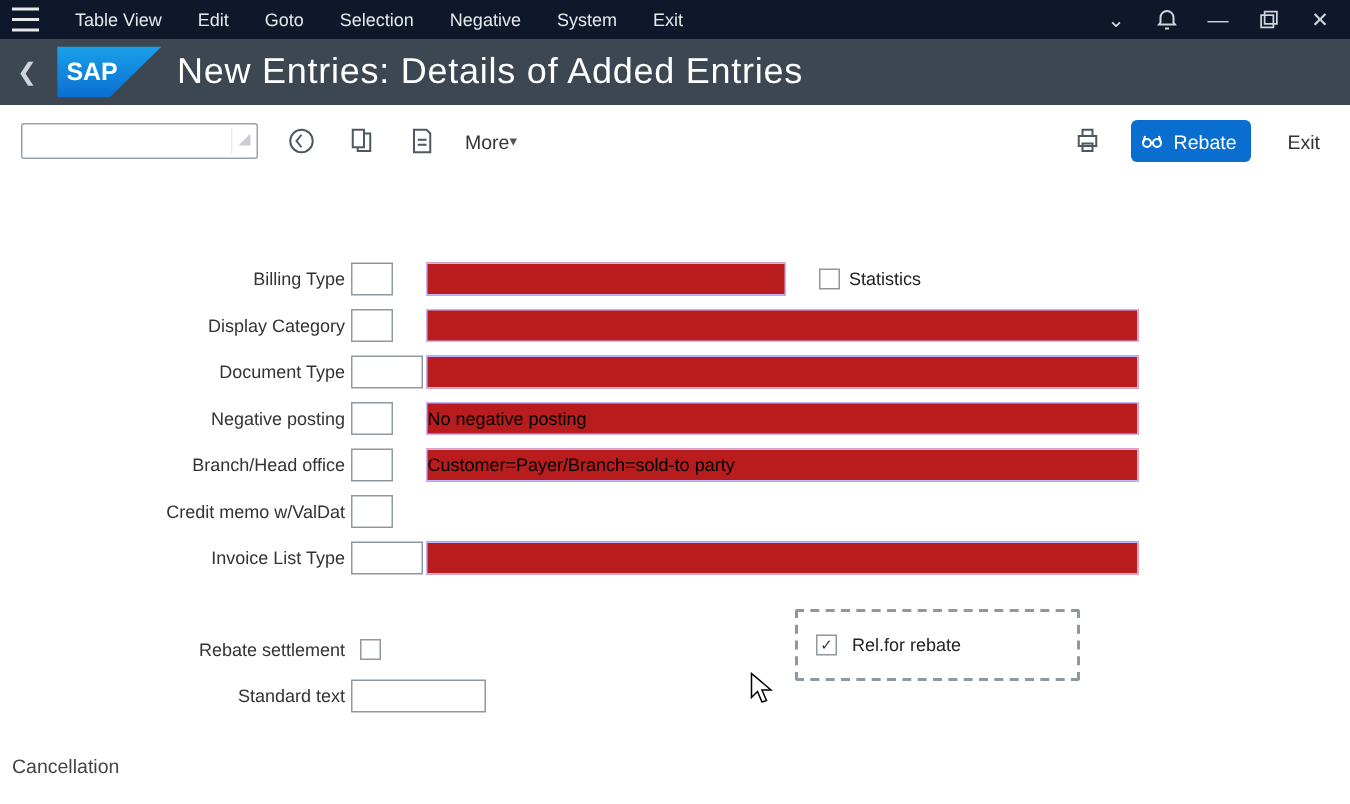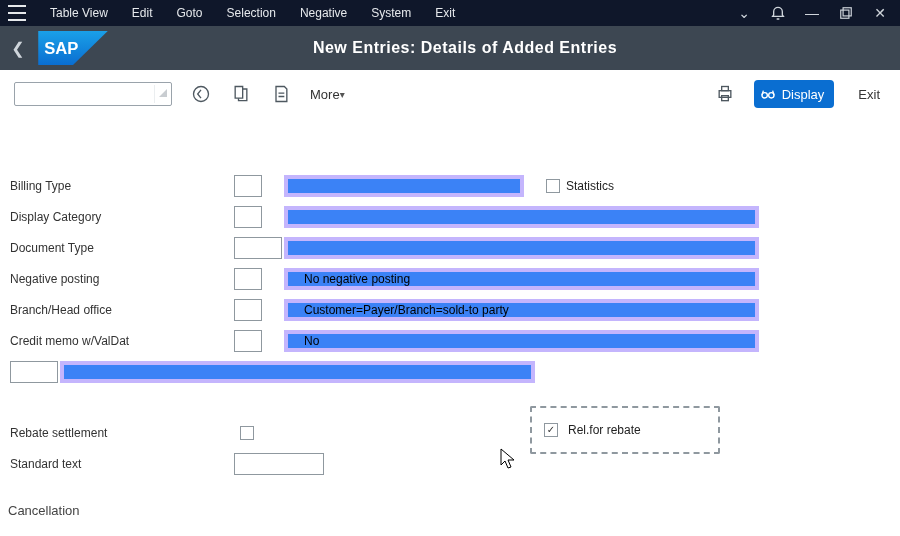--- a/index.html
+++ b/index.html
@@ -7,39 +7,39 @@
   .menubar { height: 26px; background: #0f172a; display: flex; align-items: center; padding: 0 8px; color: #e6e9ec; gap: 4px; }
   .menubar .hamburger { width: 20px; height: 16px; display: inline-flex; flex-direction: column; justify-content: space-between; margin-right: 8px; cursor: pointer; }
   .menubar .hamburger span { height: 2px; background: #e6e9ec; width: 18px; display: block; }
   .menubar .menu-item { padding: 4px 10px; font-size: 12px; cursor: pointer; white-space: nowrap; }
   .menubar .spacer { flex: 1; }
   .menubar .sys-icon { width: 24px; height: 18px; display: inline-flex; align-items: center; justify-content: center; font-size: 14px; margin-left: 6px; cursor: pointer; color: #cfd5db; }
   .titlebar { height: 44px; background: #3d4752; display: flex; align-items: center; padding: 0 8px; color: #fff; }
   .back { width: 20px; height: 20px; margin-right: 10px; cursor: pointer; color: #cfd5db; font-size: 16px; display:inline-flex; align-items:center; justify-content:center; }
   .logo { width: 70px; height: 34px; margin-right: 10px; display:inline-flex; align-items:flex-start; }
   .logo svg { display:block; }
-  .page-title { flex: 1; text-align: center; font-size: 16px; font-weight: 700; letter-spacing: .5px; padding-right: 80px;}
+  .page-title { flex: 1; text-align: left; font-size: 24px; font-weight: 400; letter-spacing: .5px; padding-right: 80px;}
   .toolbar { height: 48px; background: #fff; display: flex; align-items: center; padding: 0 14px; border-bottom: 0; gap: 18px; }
   .quickfield { width: 158px; height: 24px; border: 1px solid #9aa3ab; border-radius: 2px; background: #fff; padding: 2px 4px; position: relative; }
   .quickfield::after { content: ""; position: absolute; right: 2px; top: 2px; width: 14px; height: 18px; border-left: 1px solid #cfd5db; background: linear-gradient(135deg, transparent 48%, #7a848d 52%) no-repeat 60% 40%/8px 8px; opacity:.4;}
   .tbicon { width: 22px; height: 22px; display: inline-flex; align-items: center; justify-content: center; cursor: pointer; color: #4e5860; }
   .tbicon svg { stroke: #4e5860; }
   .more { display: inline-flex; align-items: center; gap: 0; font-size: 13px; color: #333; cursor: pointer; }
   .more .chev { font-size: 10px; color: #555; }
   .toolbar .spacer { flex: 1; }
   .display-btn { height: 28px; background: #0a6ed1; color: #fff; border: none; border-radius: 4px; padding: 0 10px 0 6px; display: inline-flex; align-items: center; gap: 6px; font-size: 13px; cursor: pointer; }
   .display-btn .dico { width: 16px; height: 16px; display:inline-flex; align-items:center; justify-content:center;}
   .exit-btn { font-size: 13px; color: #333; cursor: pointer; padding: 0 6px; }
   .content { padding: 52px 10px 10px 10px; }
   .form-row { display: flex; align-items: center; height: 31px; }
-  .lbl { width: 224px; padding-right: 4px; font-size: 12px; color: #333; white-space: nowrap; }
+  .lbl { width: 224px; text-align: right; padding-right: 4px; font-size: 12px; color: #333; white-space: nowrap; }
   .short-input { height: 22px; border: 1px solid #8f989f; background: #fff; padding: 1px 3px; font-size: 12px; }
   .short-input.w1 { width: 28px; }
   .short-input.w2 { width: 48px; }
-  .desc-input { flex: 0 0 475px; height: 22px; border: 4px solid #c4b5fd; background: #3b82f6; padding: 1px 16px; font-size: 12px; margin-left: 22px; }
+  .desc-input { flex: 0 0 475px; height: 22px; border: 1px solid #c4b5fd; background: #b91c1c; padding: 1px 0; font-size: 12px; margin-left: 22px; }
   .desc-input.first { flex: 0 0 240px; }
   .chk-wrap { display:inline-flex; align-items:flex-end; margin-left: 22px; gap: 6px; }
   .chk { width: 14px; height: 14px; border: 1px solid #8f989f; background:#fff; }
   .spacer-row { height: 30px; }
   .checkbox-box { position:absolute; left: 530px; width: 190px; height: 48px; border: 2px dashed #8f989f; border-radius: 2px; display:flex; align-items:center; padding: 0 12px; gap: 10px; margin-top: -6px;}
   .zone { position: relative; }
   .rel-rebate-chk { width: 14px; height: 14px; border: 1px solid #8f989f; background:#fff; display:inline-flex; align-items:center; justify-content:center; font-size:10px; color:#333;}
   .section-h { font-size: 13px; color: #444; padding: 14px 0 0 8px; }
   .cursor-arrow { position: absolute; left: 500px; top: 448px; pointer-events: none; font-size: 20px; color: #000; }
 </style>
@@ -126,21 +126,21 @@
       </svg>
   </div>
   <button class="display-btn">
     <span class="dico">
       <svg width="16" height="16" viewBox="0 0 24 24" fill="none" stroke="#fff" stroke-width="2">
           <circle cx="7" cy="14" r="4"></circle>
           <circle cx="17" cy="14" r="4"></circle>
           <path d="M11 14h2M3 14l2-7M21 14l-2-7"></path>
         </svg>
     </span>
-    <span>Display</span>
+    <span>Rebate</span>
   </button>
   <div class="exit-btn">Exit</div>
 </div>
 
 <div class="content zone">
 
   <div class="form-row">
     <div class="lbl">Billing Type</div>
     <input class="short-input w1" value="" style="">
     <input class="desc-input first" value="" style="">
@@ -170,24 +170,24 @@
 
   <div class="form-row">
     <div class="lbl">Branch/Head office</div>
     <input class="short-input w1" value="" style="">
     <input class="desc-input" value="Customer=Payer/Branch=sold-to party" style="">
   </div>
 
   <div class="form-row">
     <div class="lbl">Credit memo w/ValDat</div>
     <input class="short-input w1" value="" style="">
-    <input class="desc-input" value="No" style="">
-  </div>
-
-  <div class="form-row">
+  </div>
+
+  <div class="form-row">
+    <div class="lbl">Invoice List Type</div>
     <input class="short-input w2" value="" style="">
     <input class="desc-input" style="margin-left: 2px;" value="">
   </div>
 
   <div class="spacer-row"></div>
 
   <div class="form-row">
     <div class="lbl">Rebate settlement</div>
     <div style="width:4px"></div>
     <div class="chk" style="margin-left:2px"></div>

